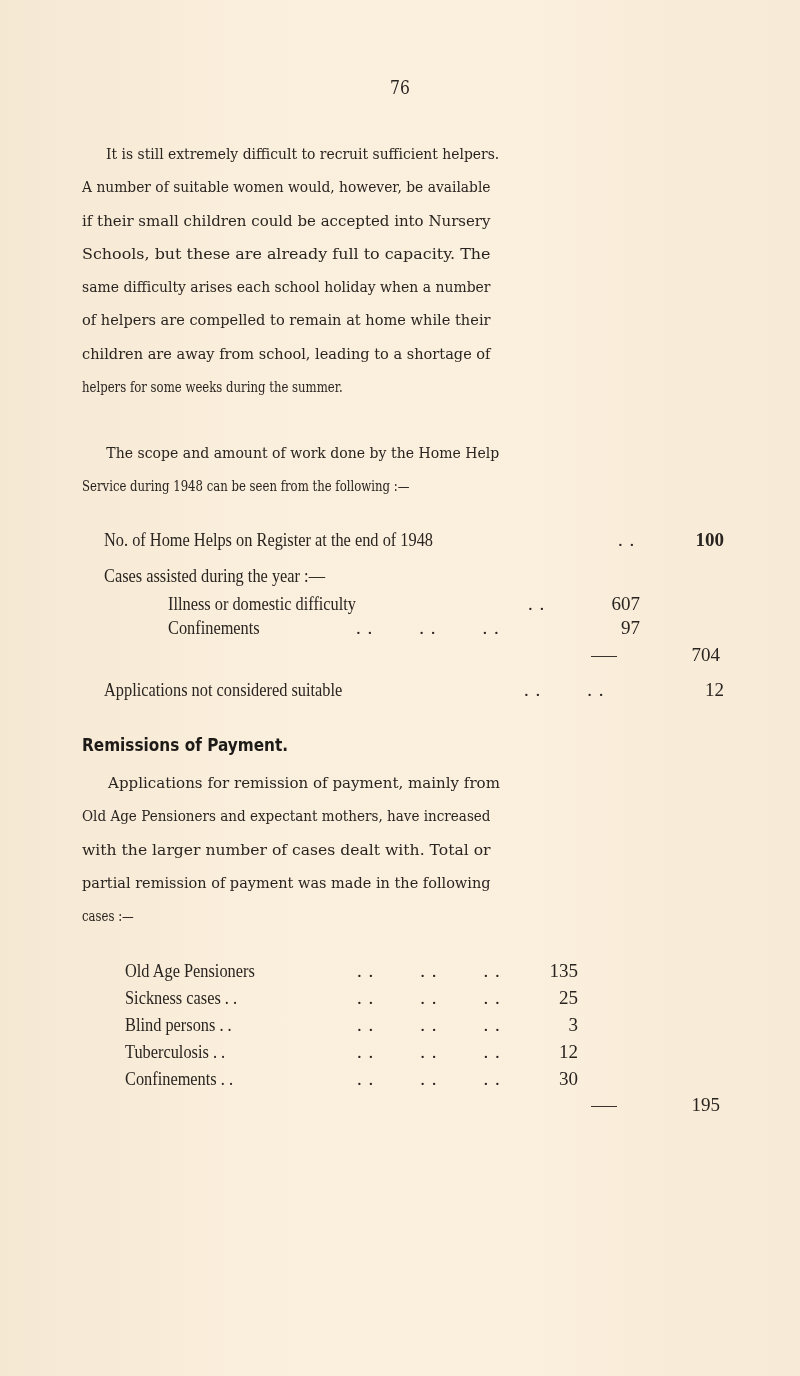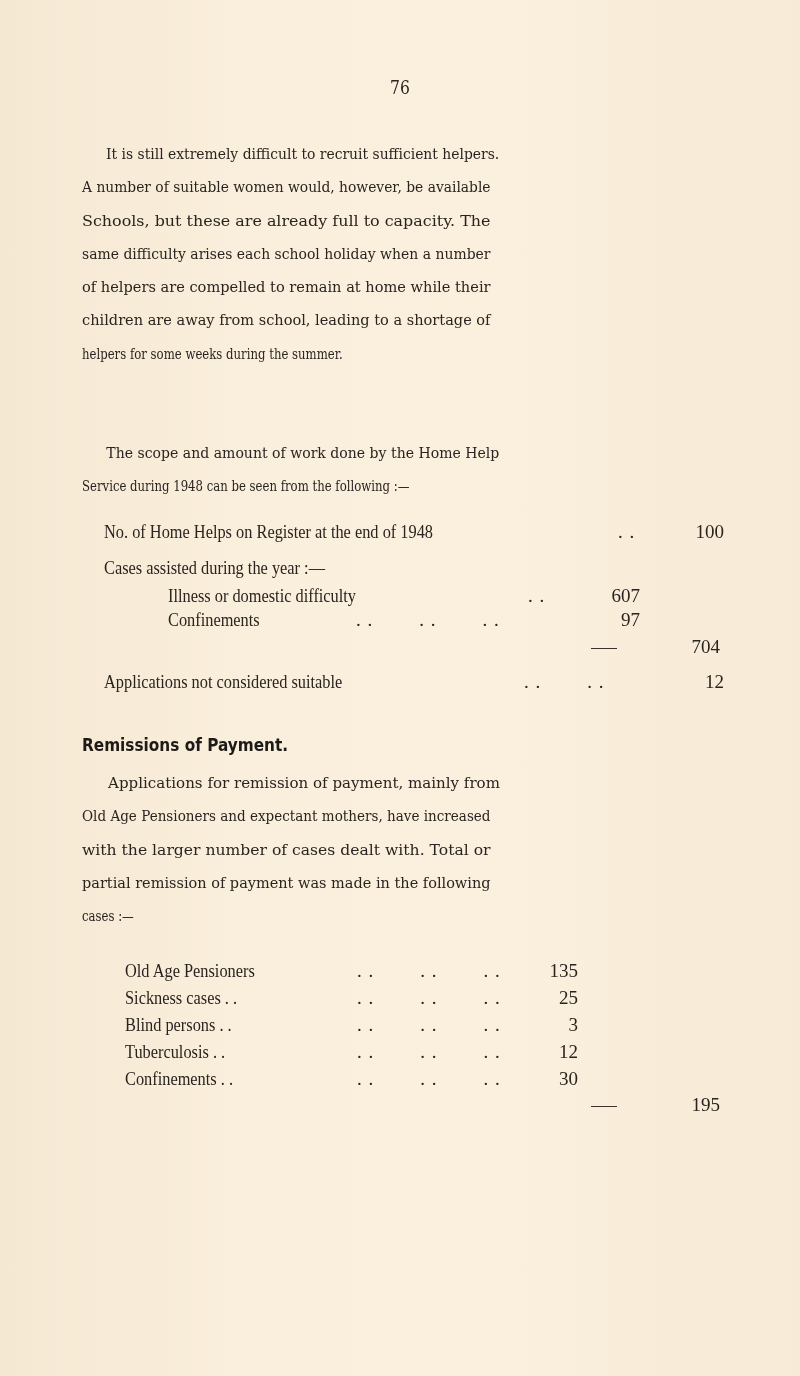--- a/index.html
+++ b/index.html
@@ -96,37 +96,38 @@
 </head>
 <body>
 
 <div class="page">
 
   <div class="page-number">76</div>
 
   <div id="para1" class="para">
     <span class="squeeze" style="text-indent: 26px; white-space: nowrap; display: block; width: max-content; transform: scaleX(0.926278); transform-origin: left top;">It is still extremely difficult to recruit sufficient helpers.</span>
     <span class="squeeze" style="text-indent: 0px; white-space: nowrap; display: block; width: max-content; transform: scaleX(0.921734); transform-origin: left top;">A number of suitable women would, however, be available</span>
+    <span class="squeeze" style="text-indent: 0px; white-space: nowrap; display: block; width: max-content; transform: scaleX(0.999171); transform-origin: left top;">if their small children could be accepted into Nursery</span>
     <span class="squeeze" style="text-indent: 0px; white-space: nowrap; display: block; width: max-content; transform: scaleX(1.06158); transform-origin: left top;">Schools, but these are already full to capacity. The</span>
     <span class="squeeze" style="text-indent: 0px; white-space: nowrap; display: block; width: max-content; transform: scaleX(0.929979); transform-origin: left top;">same difficulty arises each school holiday when a number</span>
     <span class="squeeze" style="text-indent: 0px; white-space: nowrap; display: block; width: max-content; transform: scaleX(0.971767); transform-origin: left top;">of helpers are compelled to remain at home while their</span>
     <span class="squeeze" style="text-indent: 0px; white-space: nowrap; display: block; width: max-content; transform: scaleX(0.969628); transform-origin: left top;">children are away from school, leading to a shortage of</span>
     <span class="squeeze" style="text-indent: 0px; white-space: nowrap; display: block; width: max-content; transform: scaleX(0.78); transform-origin: left top;">helpers for some weeks during the summer.</span>
   </div>
 
   <div id="para2" class="para">
     <span class="squeeze" style="text-indent: 26px; white-space: nowrap; display: block; width: max-content; transform: scaleX(0.936357); transform-origin: left top;">The scope and amount of work done by the Home Help</span>
     <span class="squeeze" style="text-indent: 0px; white-space: nowrap; display: block; width: max-content; transform: scaleX(0.78); transform-origin: left top;">Service during 1948 can be seen from the following :—</span>
   </div>
 
-  <div class="tbl" style="left:0; top:0; width:668px; height:720px;">
+  <div class="tbl" style="left:0; top:8px; width:668px; height:720px;">
     <div class="row" style="left:104px; top:521px; width:620px; height:24px;">
       <span class="lbl">No. of Home Helps on Register at the end of 1948</span>
       <span class="dots" style="left:514px;">. .</span>
-      <span class="num" style="left:560px;">100</span>
+      <span class="num" style="left:560px;font-weight:bold;">100</span>
     </div>
 
     <div class="row" style="left:104px; top:557px; width:400px; height:24px;">
       <span class="lbl">Cases assisted during the year :—</span>
     </div>
 
     <div class="row" style="left:168px; top:585px; width:480px; height:24px;">
       <span class="lbl">Illness or domestic difficulty</span>
       <span class="dots" style="left:360px;">. .</span>
       <span class="num" style="left:412px;">607</span>

